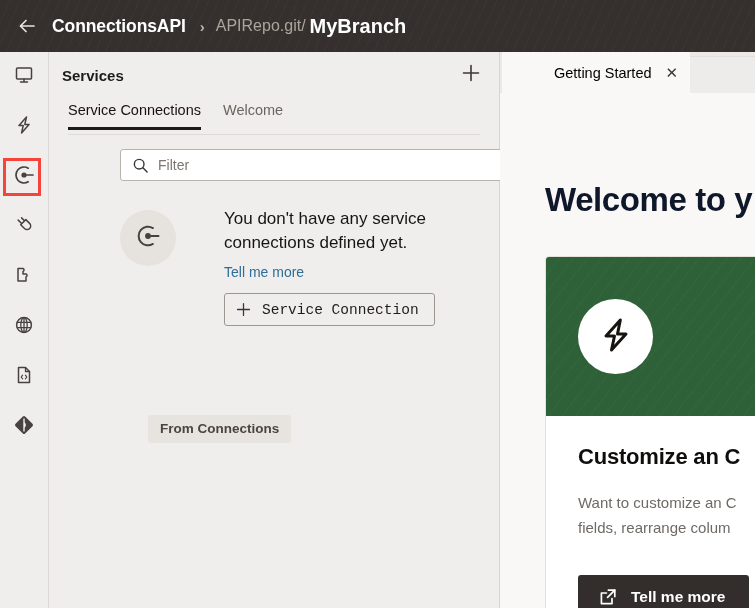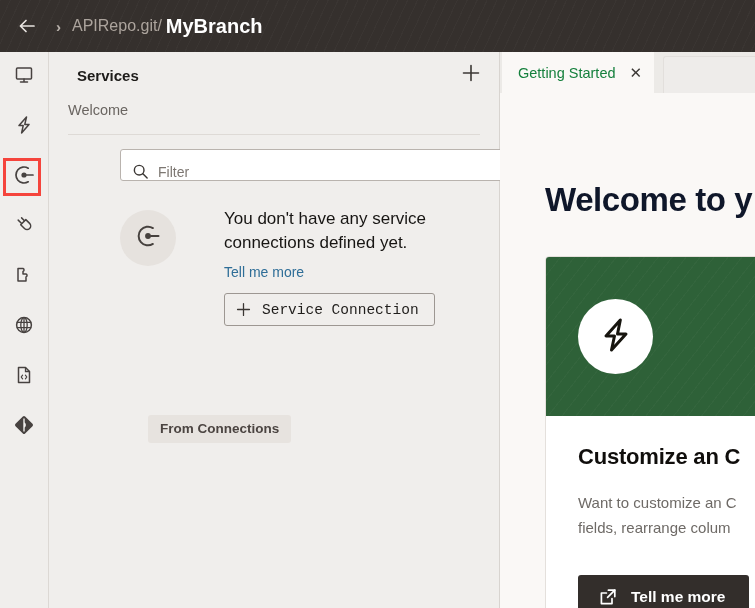--- a/index.html
+++ b/index.html
@@ -122,21 +122,21 @@
     position: absolute;
     top: 0; left: 0;
     width: 450px; height: 46px;
     display: flex;
     align-items: center;
   }
   .panel-title {
     font-size: 15px;
     font-weight: bold;
     color: #1d1b19;
-    margin-left: 28px;
+    margin-left: 13px;
   }
   .panel-add {
     position: absolute;
     right: 14px;
     top: 9px;
     width: 28px; height: 28px;
     display: flex; align-items: center; justify-content: center;
     cursor: pointer;
     color: #3b3734;
   }
@@ -164,21 +164,21 @@
   .filter-box {
     position: absolute;
     top: 97px; left: 71px;
     width: 409px;
     height: 32px;
     background: #ffffff;
     border: 1px solid #b9b3ae;
     border-radius: 3px;
     box-sizing: border-box;
     display: flex;
-    align-items: flex-end;
+    align-items: center;
     cursor: text;
   }
   .filter-icon {
     margin: 0 9px 0 11px;
     display: flex;
     color: #3b3734;
   }
   .filter-input {
     border: none;
     outline: none;
@@ -283,22 +283,23 @@
     height: 41px;
     background: #faf8f6;
     display: flex;
     align-items: center;
     padding: 0 12px 0 16px;
     box-sizing: border-box;
     cursor: pointer;
   }
   .etab .etab-label {
     font-size: 14.5px;
-    color: #15803d;
-    white-space: nowrap;
+    color: #000000;
+    white-space: nowrap;
+    margin-left: 36px;
   }
   .etab .etab-close {
     margin-left: 14px;
     font-size: 15px;
     color: #3c3835;
     cursor: pointer;
     line-height: 1;
   }
   .tab-ghost {
     position: absolute;
@@ -408,20 +409,21 @@
 <body>
 
 <div class="app">
 
   <div class="header">
     <div class="back-btn">
       <svg width="20" height="20" viewBox="0 0 20 20" aria-hidden="true">
         <path d="M17 10 H4 M9 4.5 L3.4 10 L9 15.5" fill="none" stroke="currentColor" stroke-width="1.7" stroke-linecap="round" stroke-linejoin="round"></path>
       </svg>
     </div>
+    <div class="crumb-main">ConnectionsAPI</div>
     <div class="crumb-sep">›</div>
     <div class="crumb-repo">APIRepo.git/</div>
     <div class="crumb-branch">MyBranch</div>
   </div>
 
   <div class="activity-bar">
 
     <div class="act-item" style="top:0px;">
       <span>
         <svg width="22" height="22" viewBox="0 0 22 22" aria-hidden="true">
@@ -504,20 +506,21 @@
     </div>
     <div class="panel-add">
       <span>
         <svg width="22" height="22" viewBox="0 0 22 22" aria-hidden="true">
           <path d="M11 3.5 V18.5 M3.5 11 H18.5" fill="none" stroke="currentColor" stroke-width="1.6" stroke-linecap="round"></path>
         </svg>
       </span>
     </div>
 
     <div class="tabs-row">
+      <div class="ptab active">Service Connections</div>
       <div class="ptab">Welcome</div>
     </div>
 
     <div class="filter-box">
       <span class="filter-icon">
         <svg width="17" height="17" viewBox="0 0 18 18" aria-hidden="true">
           <circle cx="7.6" cy="7.6" r="5.1" fill="none" stroke="currentColor" stroke-width="1.5"></circle>
           <path d="M11.5 11.5 L16 16" fill="none" stroke="currentColor" stroke-width="1.5" stroke-linecap="round"></path>
         </svg>
       </span>

